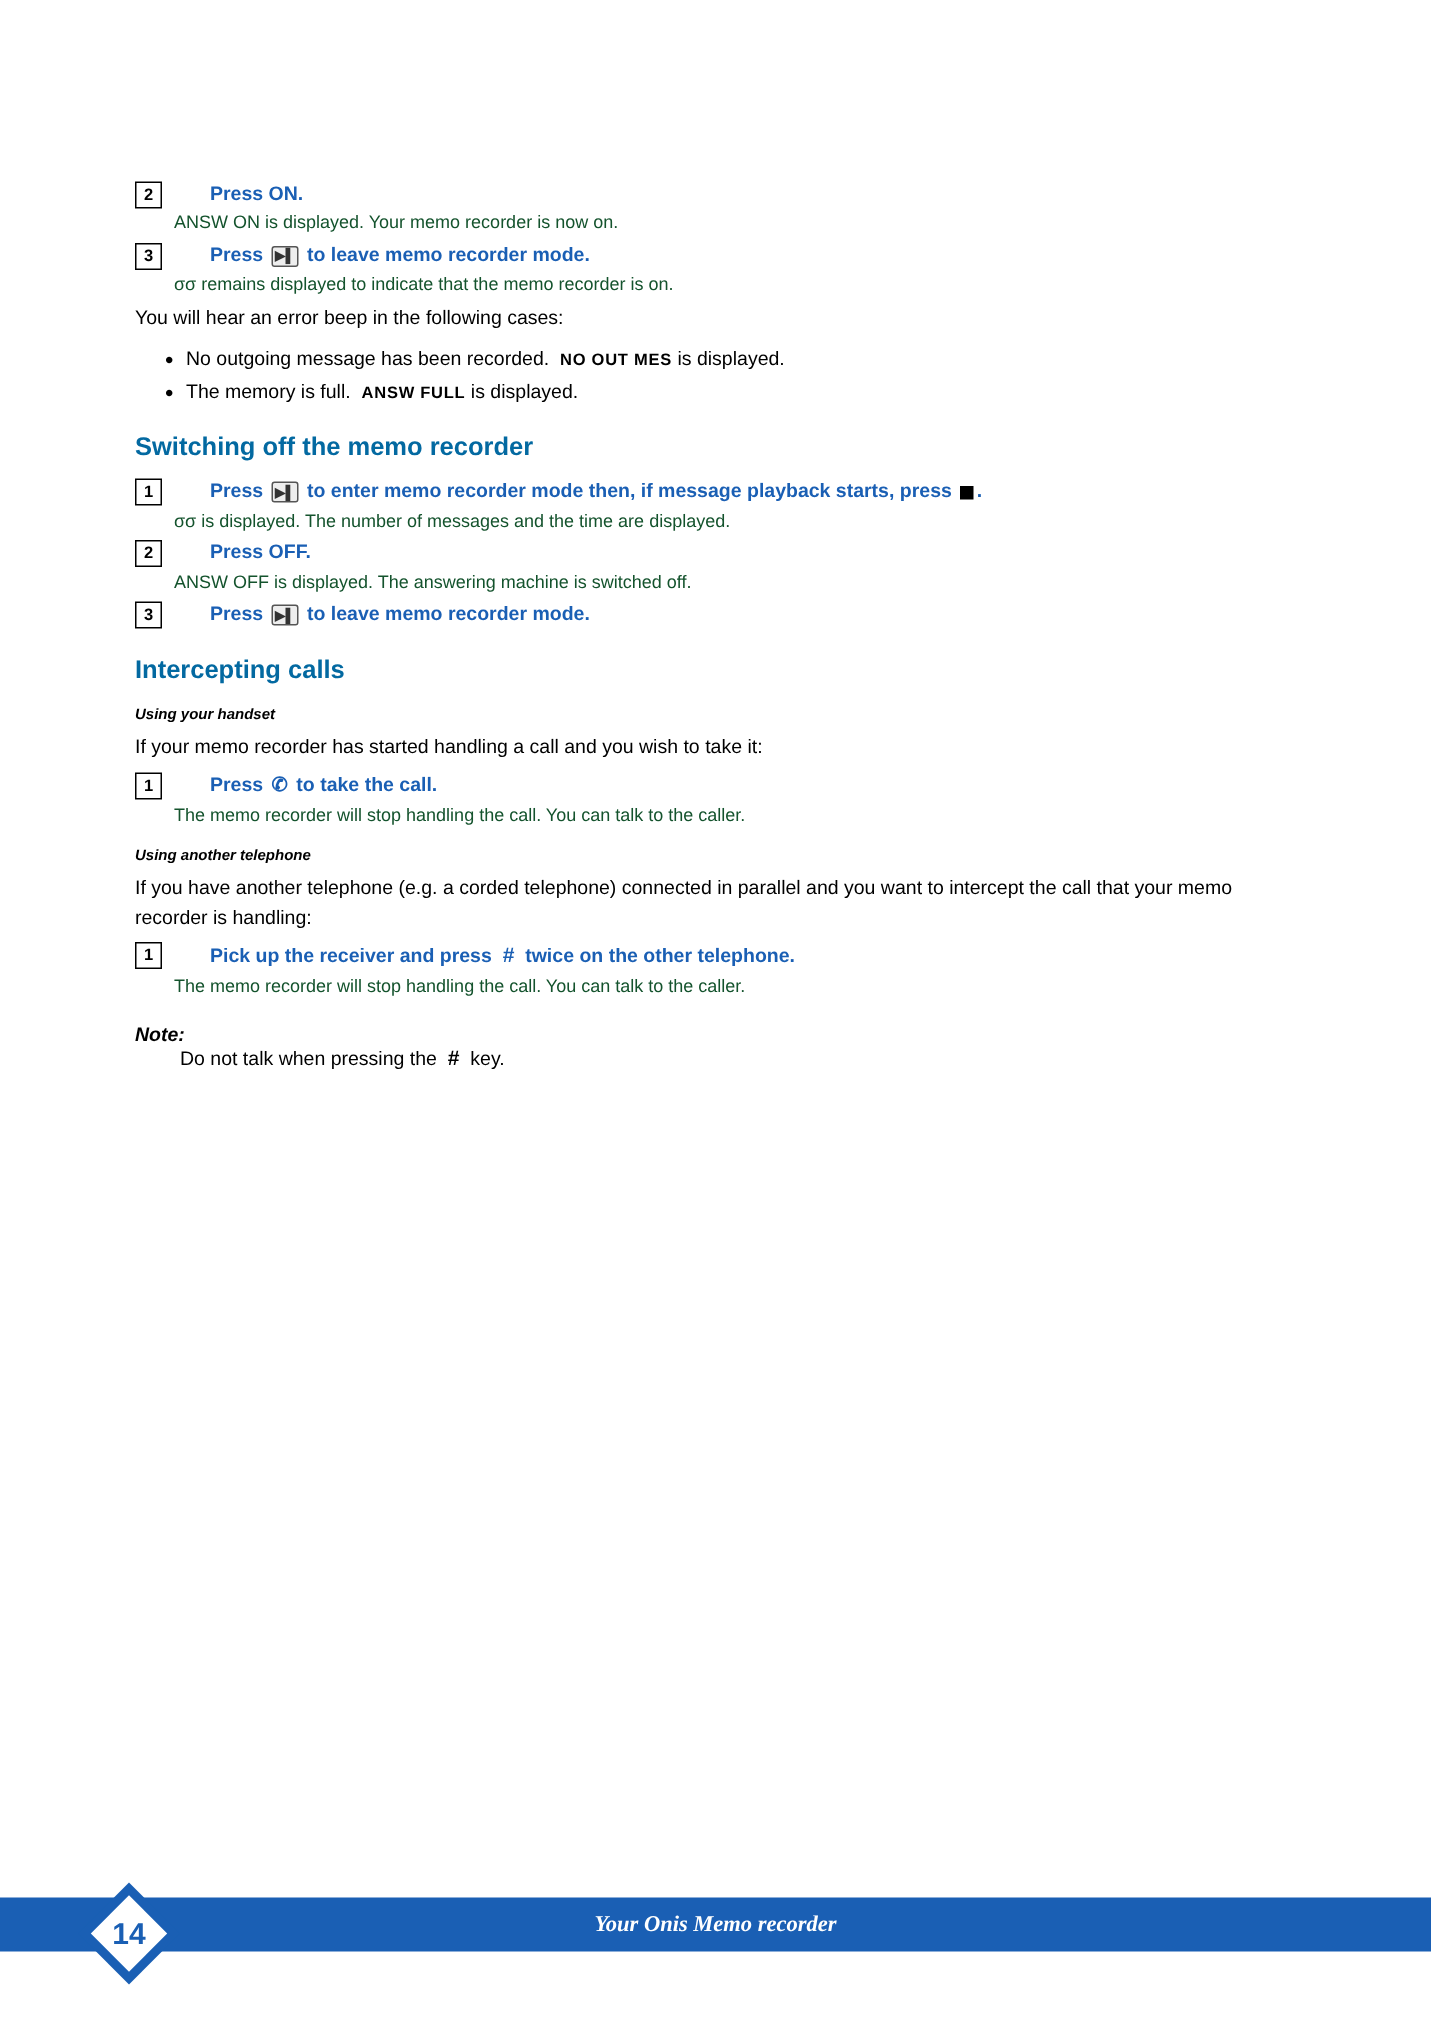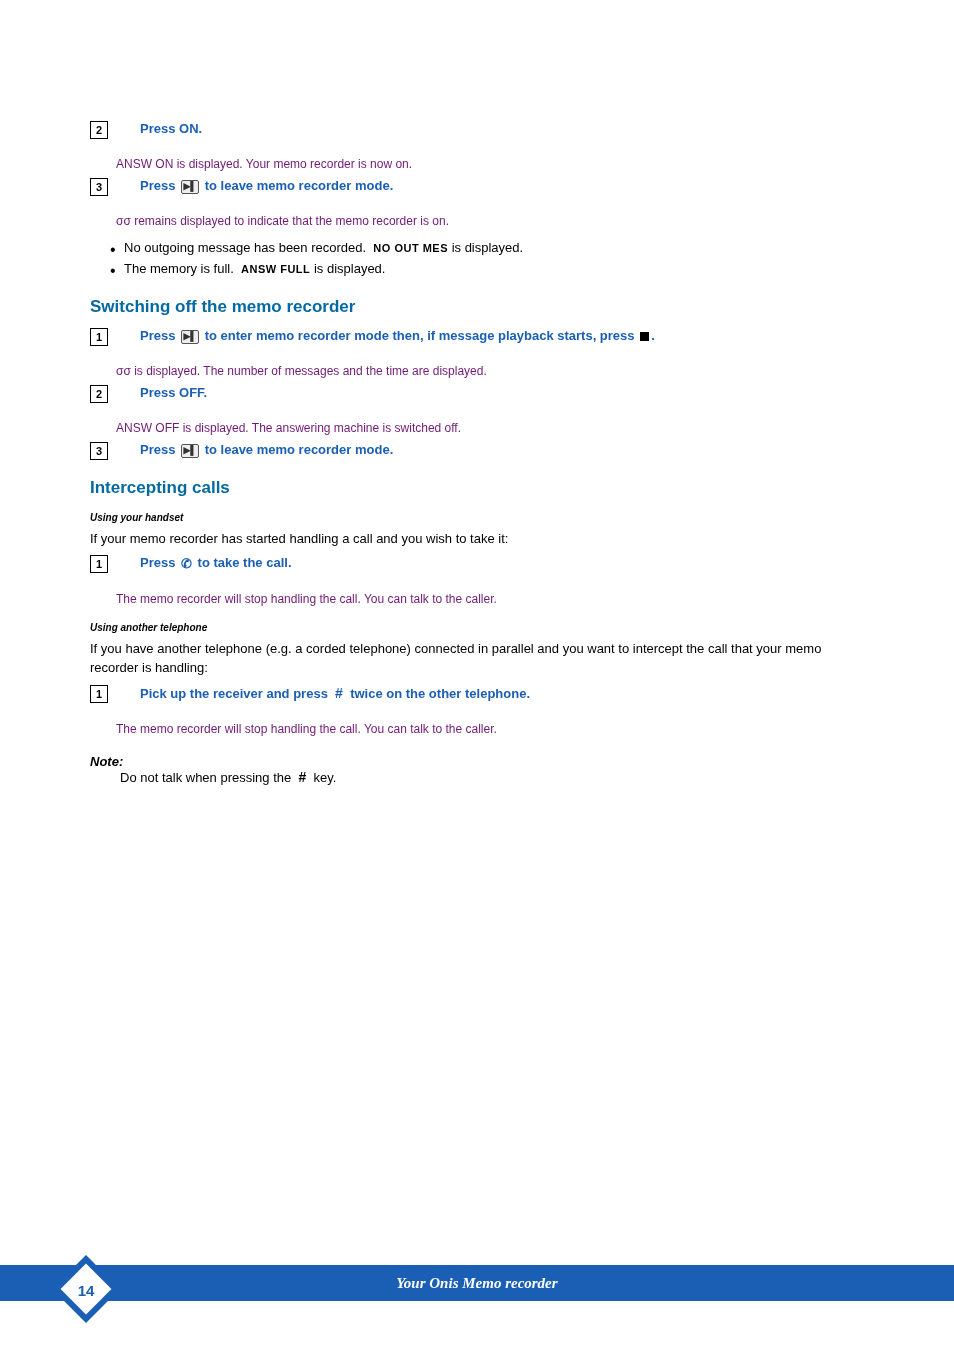--- a/index.html
+++ b/index.html
@@ -42,22 +42,22 @@
       flex: 1;
     }
 
     .step-line {
       font-size: 13px;
       line-height: 1.4;
     }
 
     .step-sub {
       font-size: 12px;
-      color: #701a75;
-      margin-top: 18px;
+      color: #14532d;
+      margin-top: 2px;
       line-height: 1.4;
       margin-left: 0;
     }
 
     
     .blue-bold {
       color: #1a5fb4;
       font-weight: bold;
       font-size: 13px;
       padding-left: 24px;
@@ -214,20 +214,21 @@
         <span class="blue-bold">
           <span>Press</span>
           <span class="icon-go">▶▌</span>
           <span>to leave memo recorder mode.</span>
         </span>
       </div>
       <div class="step-sub">σσ remains displayed to indicate that the memo recorder is on.</div>
     </div>
   </div>
 
+  <p class="para">You will hear an error beep in the following cases:</p>
 
   <ul class="bullet-list">
     <li>
       No outgoing message has been recorded.&nbsp;&nbsp;<span class="bold-key display-text">NO OUT MES</span> is displayed.
     </li>
     <li>
       The memory is full.&nbsp;&nbsp;<span class="bold-key display-text">ANSW FULL</span> is displayed.
     </li>
   </ul>
 
@@ -319,13 +320,13 @@
   </div>
 
 </div>
 
 <div class="footer-bar">
   <span class="footer-text">Your Onis Memo recorder</span>
 </div>
 
 <div style="position:absolute; bottom: 38px; left: 62px; width:48px; height:48px; background:#1a5fb4; transform:rotate(45deg); z-index:5;"></div>
 <div style="position:absolute; bottom: 44px; left: 68px; width:36px; height:36px; background:#fff; transform:rotate(45deg); z-index:6;"></div>
-<div style="position:absolute; bottom: 43px; left: 68px; width:36px; height:36px; display:flex; align-items:center; justify-content:center; z-index:7; font-size:15px; font-weight:bold; color:#1a5fb4;">14</div>
+<div style="position:absolute; bottom: 43px; left: 68px; width:36px; height:36px; display:flex; align-items:center; justify-content:center; z-index:7; font-size:20px; font-weight:bold; color:#1a5fb4;">14</div>
 
 </body></html>

